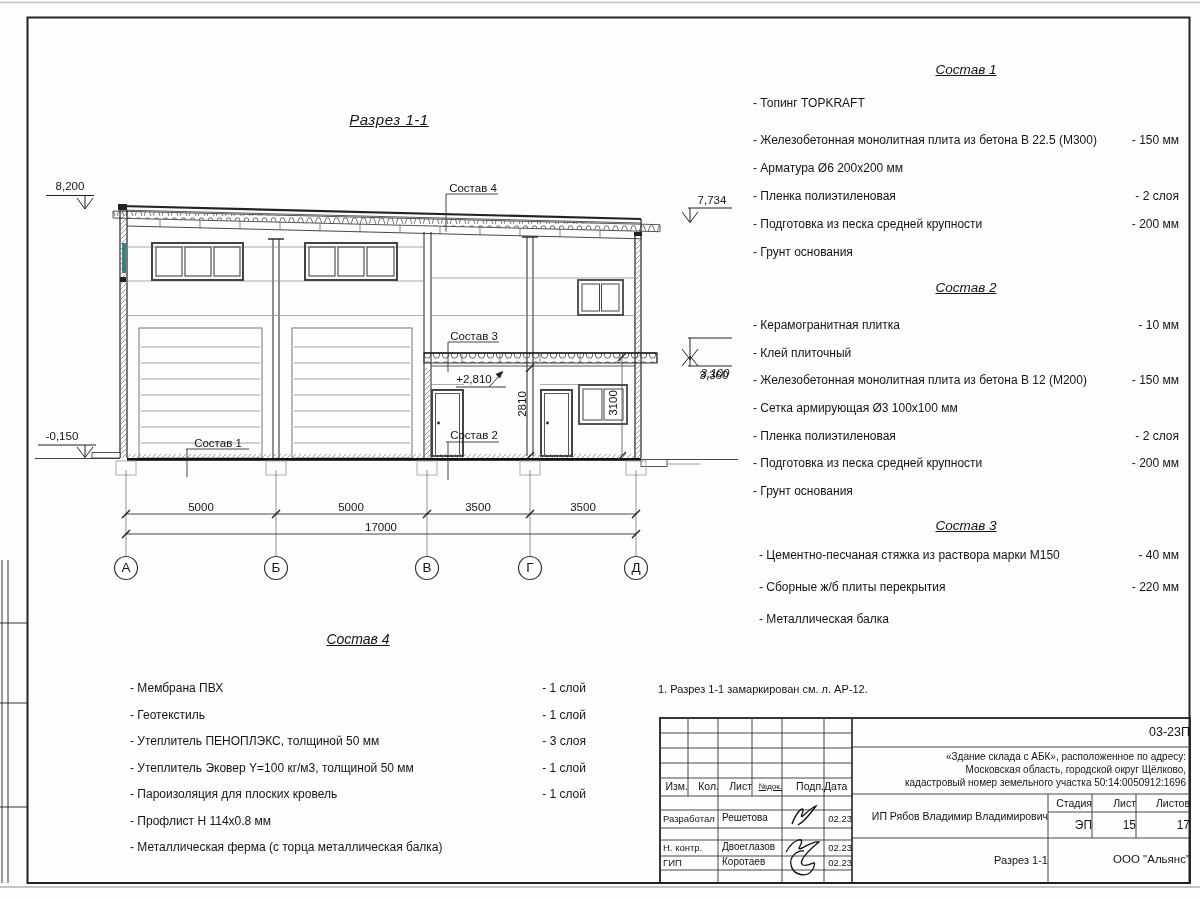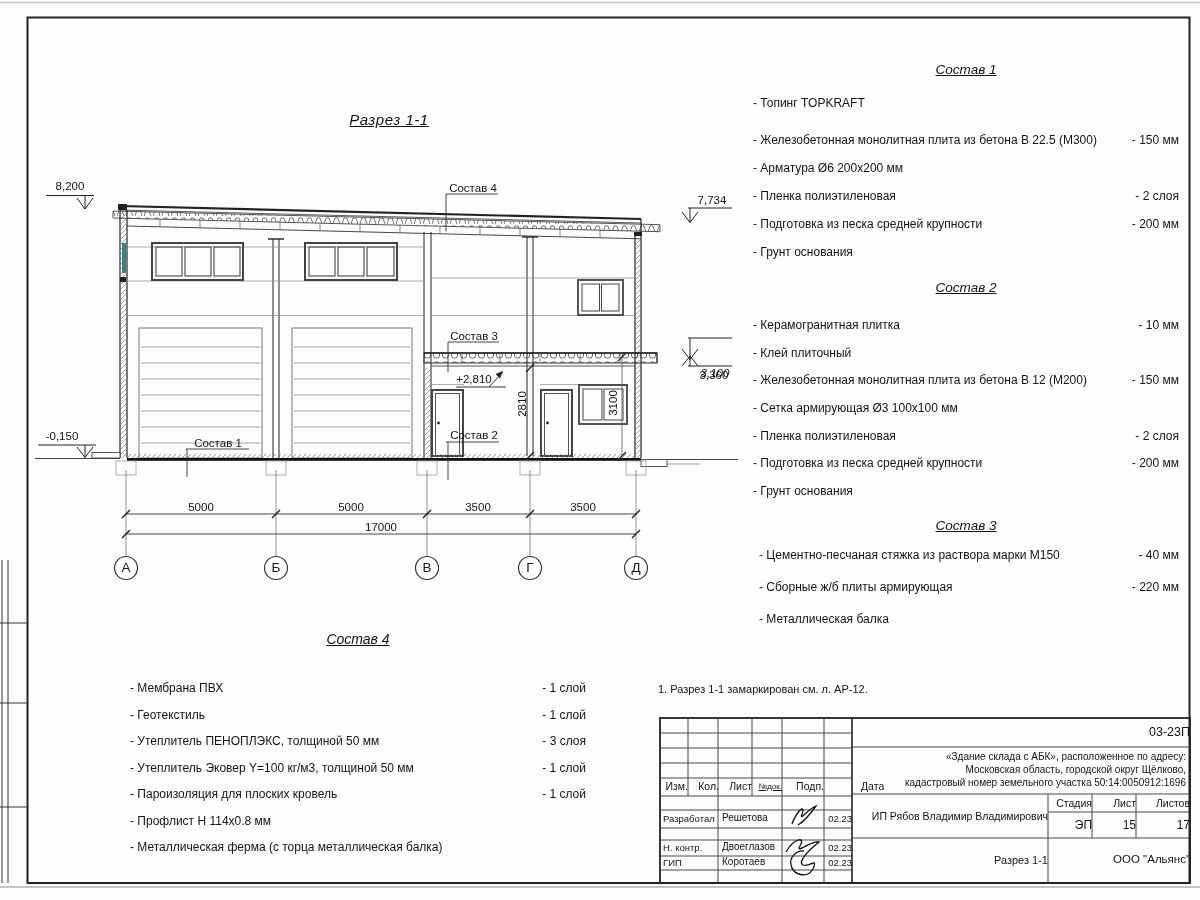--- a/index.html
+++ b/index.html
@@ -398,21 +398,21 @@
 </div>
 
 <div class="panel" id="s3" style="left:753px;top:518px;width:426px;height:120px;">
   <div class="mhead" style="top:0;">Состав 3</div>
   <div class="mlist" style="top:21px;padding-left:6px;">
     <div class="mrow">
         <span class="nm">- Цементно-песчаная стяжка  из раствора марки М150</span>
         <span class="vl">- 40 мм</span>
       </div>
     <div class="mrow">
-        <span class="nm">- Сборные ж/б плиты армирующая</span>
+        <span class="nm">- Сборные ж/б плиты перекрытия</span>
         <span class="vl">- 220 мм</span>
       </div>
     <div class="mrow">
         <span class="nm">- Металлическая  балка</span>
         <span class="vl"></span>
       </div>
   </div>
 </div>
 
 <div class="panel" id="s4" style="left:130px;top:631px;width:456px;height:240px;">
@@ -449,21 +449,21 @@
   </div>
 </div>
 
 <span class="note" style="left:658px;top:683px;">1. Разрез 1-1 замаркирован см. л. АР-12.</span>
 
 <span class="tb c" style="left:660px;top:780px;width:28px;font-size:10.5px;">Изм.</span>
 <span class="tb c" style="left:688px;top:780px;width:31px;font-size:10.5px;">Кол.</span>
 <span class="tb c" style="left:718px;top:780px;width:34px;font-size:10.5px;">Лист</span>
 <span class="tb c" style="left:752px;top:782px;width:30px;font-size:8px;text-decoration:underline;">№док.</span>
 <span class="tb c" style="left:782px;top:780px;width:42px;font-size:10.5px;">Подп.</span>
-<span class="tb c" style="left:824px;top:780px;width:20px;font-size:10.5px;padding-left:37px;">Дата</span>
+<span class="tb c" style="left:824px;top:780px;width:20px;font-size:10.5px;">Дата</span>
 
 <span class="tb" style="left:663px;top:813px;font-size:9.5px;">Разработал</span>
 <span class="tb" style="left:722px;top:812px;font-size:10px;">Решетова</span>
 <span class="tb c" style="left:824px;top:813px;width:28px;font-size:9.5px;">02.23</span>
 
 <span class="tb" style="left:663px;top:842px;font-size:9.5px;">Н. контр.</span>
 <span class="tb" style="left:722px;top:841px;font-size:10px;">Двоеглазов</span>
 <span class="tb c" style="left:824px;top:842px;width:28px;font-size:9.5px;">02.23</span>
 
 <span class="tb" style="left:663px;top:857px;font-size:9.5px;">ГИП</span>

